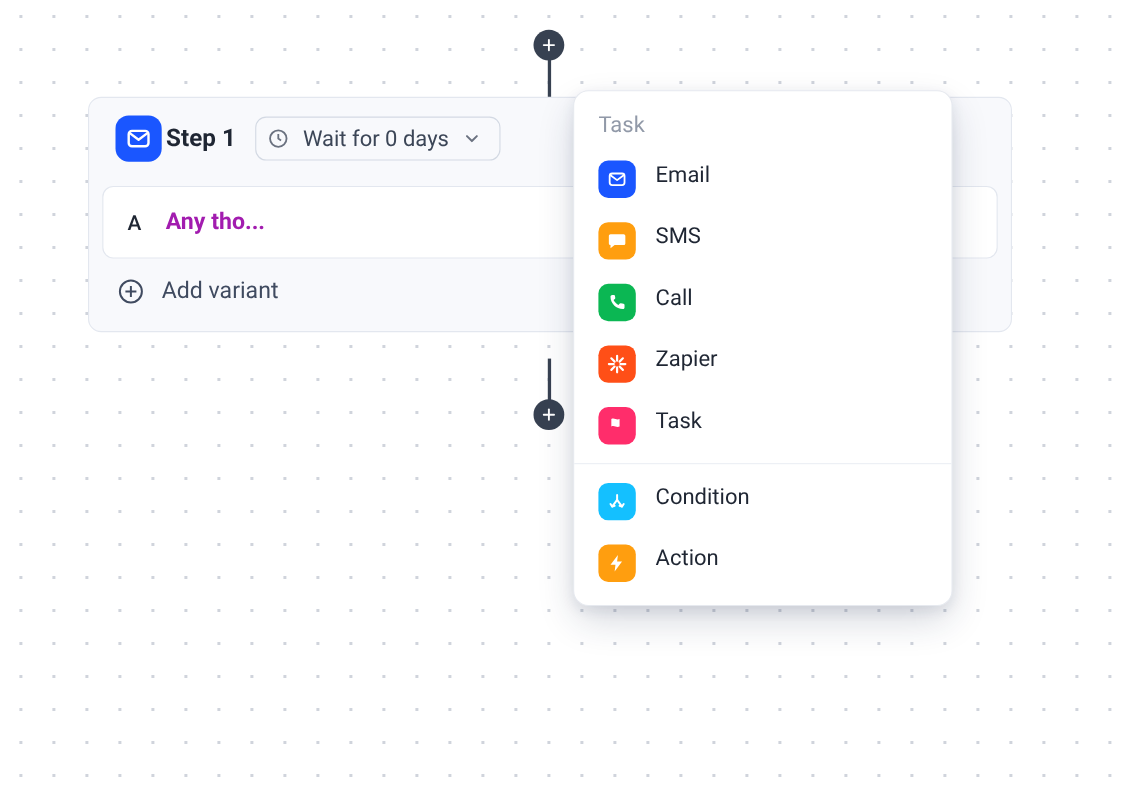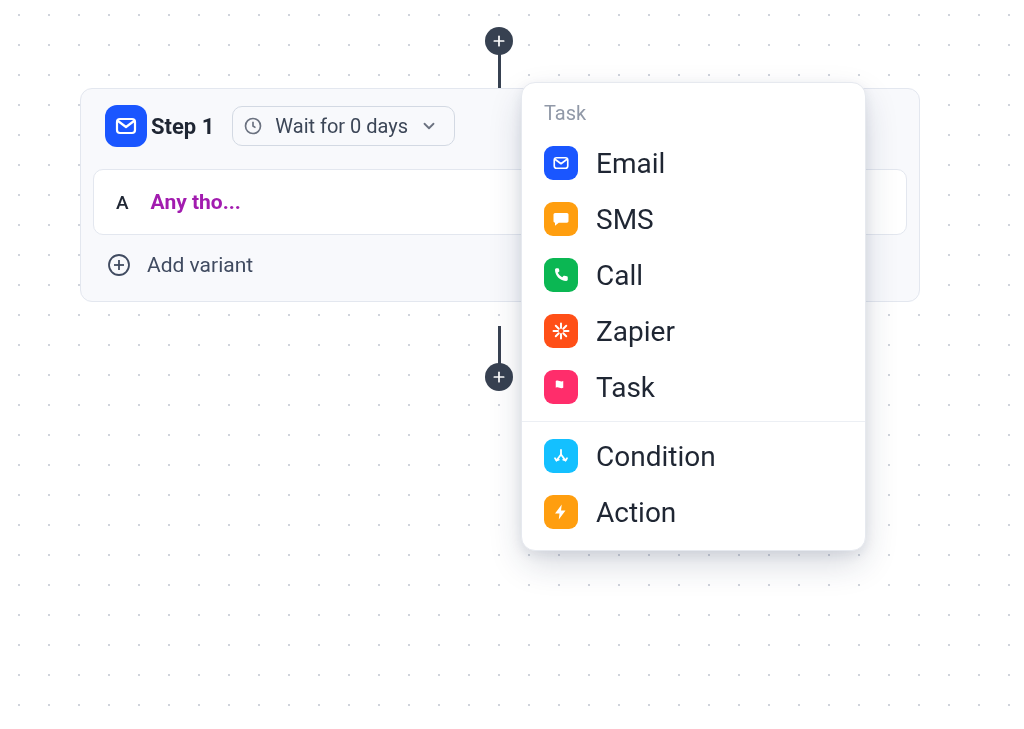--- a/index.html
+++ b/index.html
@@ -111,26 +111,26 @@
   }
   .popover-title {
     color:#9199a8;
     font-size:20px;
     padding: 0 22px 10px 22px;
   }
   .popover-sep {
     height:1px; background:#eceff4; margin:6px 0;
   }
   .menu-item {
-    display:flex; align-items:center;
+    display:flex; align-items:flex-start;
     gap:18px;
     padding:11px 22px;
     cursor:pointer;
     color:#1f2633;
-    font-size:28px;
+    font-size:20px;
   }
 
   .mi-icon {
     width:34px; height:34px;
     border-radius:9px;
     display:flex; align-items:center; justify-content:center;
     flex-shrink:0;
   }
   .mi-icon svg { width:18px; height:18px; }
 

